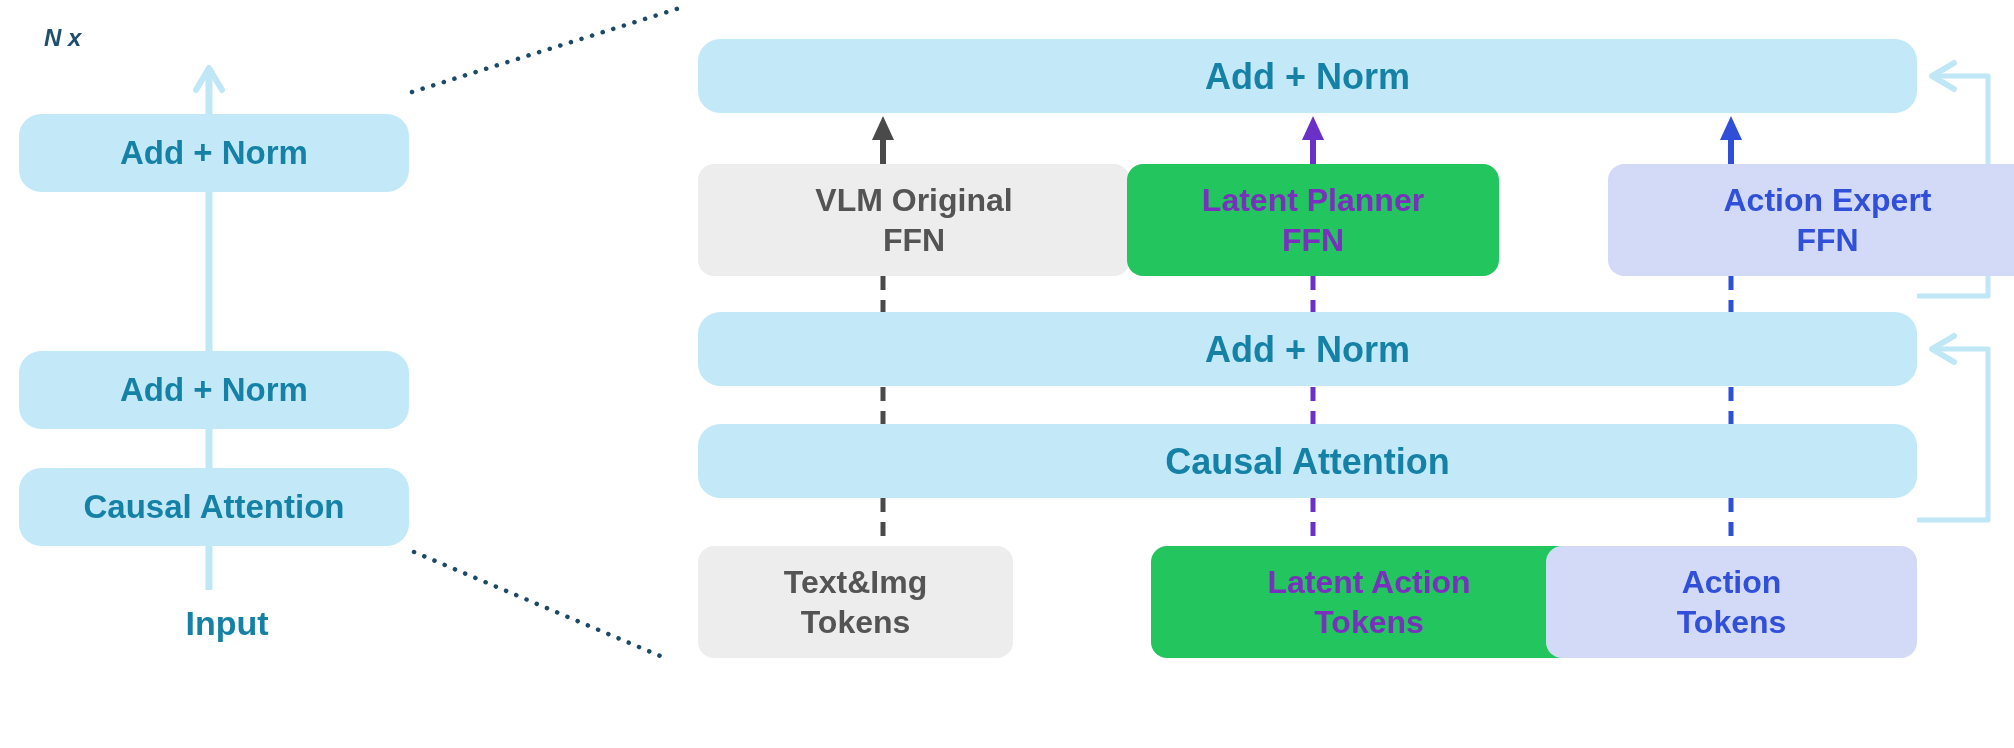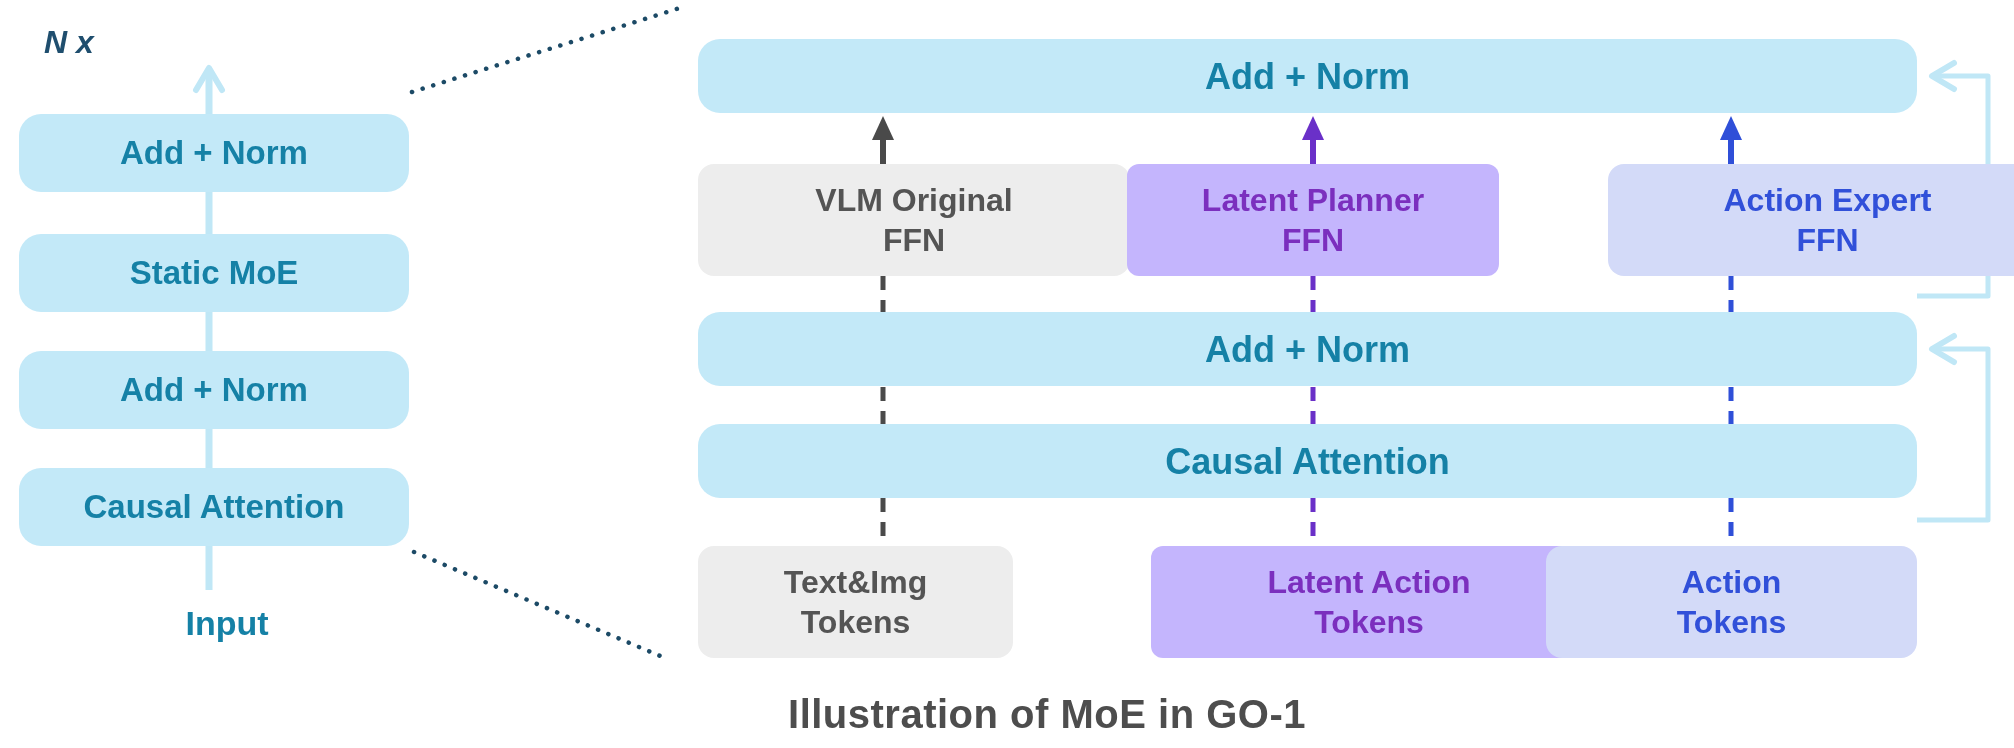--- a/index.html
+++ b/index.html
@@ -16,25 +16,25 @@
     display:flex;align-items:center;justify-content:center;
     font-weight:bold;text-align:center;
     border-radius:22px;
     white-space:pre-line;line-height:1.25;
   }
   .blue-box{background:#c3e9f8;color:#1581a6;}
   .lblock{left:19px;width:390px;height:78px;font-size:33px;}
   .bar{left:698px;width:1219px;height:74px;font-size:36px;}
   .cell{height:112px;font-size:32px;border-radius:16px;}
   .gray{background:#ededed;color:#545454;}
-  .purple{background:#c4b5fd;color:#7b2fbe;border-radius:12px;}
+  .purple{background:#22c55e;color:#7b2fbe;}
   .lav{background:#d3daf8;color:#3150d9;}
   .n-label{
     position:absolute;left:44px;top:24px;
-    font-size:32px;font-weight:bold;font-style:italic;
+    font-size:24px;font-weight:bold;font-style:italic;
     color:#1f4e6e;
     text-align:center;
   }
   .input-label{
     position:absolute;left:32px;top:604px;width:390px;
     text-align:center;font-size:34px;font-weight:bold;color:#1581a6;
   }
   .caption{
     position:absolute;left:397px;top:692px;width:1300px;
     text-align:center;font-size:40px;font-weight:bold;color:#4d4d4d;
@@ -89,21 +89,20 @@
       <line x1="1731" y1="498" x2="1731" y2="546"></line>
     </g>
 
     <path d="M1917,296 L1988,296 L1988,76 L1936,76" fill="none" stroke="#c0e7f6" stroke-width="5" stroke-linejoin="round" marker-end="url(#chevLB)"></path>
     <path d="M1917,520 L1988,520 L1988,349 L1936,349" fill="none" stroke="#c0e7f6" stroke-width="5" stroke-linejoin="round" marker-end="url(#chevLB)"></path>
   </svg>
 
   <div class="n-label">N x</div>
 
   <div class="box blue-box lblock" style="top:114px">Add + Norm</div>
-  <div class="box blue-box lblock" style="top:234px">Static MoE</div>
   <div class="box blue-box lblock" style="top:351px">Add + Norm</div>
   <div class="box blue-box lblock" style="top:468px">Causal Attention</div>
 
   <div class="input-label">Input</div>
 
   <div class="box blue-box bar" style="top:39px">Add + Norm</div>
 
   <div class="box cell gray" style="left:698px;top:164px;width:432px">VLM Original
 FFN</div>
   <div class="box cell purple" style="left:1127px;top:164px;width:372px">Latent Planner
@@ -115,15 +114,14 @@
 
   <div class="box blue-box bar" style="top:424px">Causal Attention</div>
 
   <div class="box cell gray" style="left:698px;top:546px;width:315px">Text&amp;Img
 Tokens</div>
   <div class="box cell purple" style="left:1151px;top:546px;width:436px">Latent Action
 Tokens</div>
   <div class="box cell lav" style="left:1546px;top:546px;width:371px">Action
 Tokens</div>
 
-  <div class="caption">Illustration of MoE in GO-1</div>
 
 </div>
 
 </body></html>

